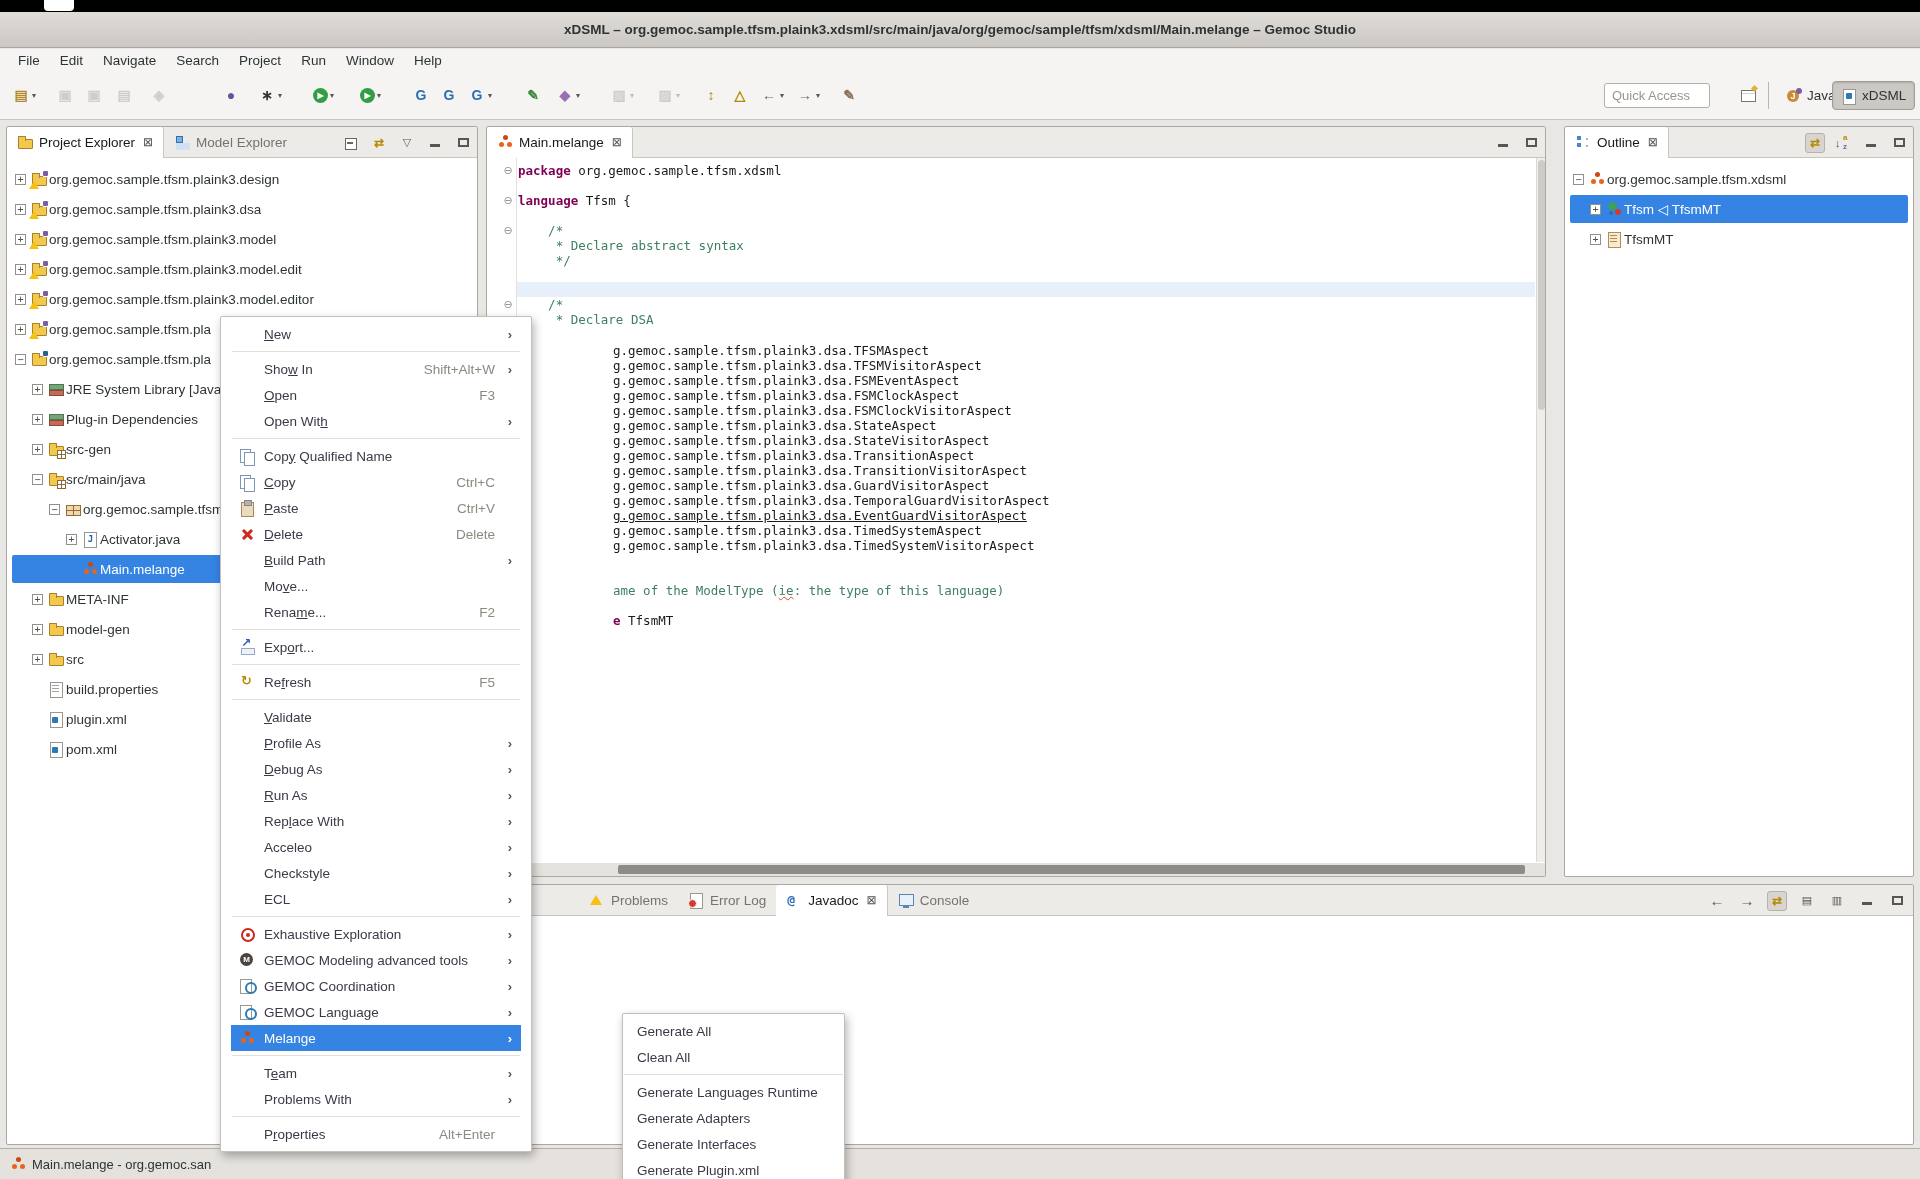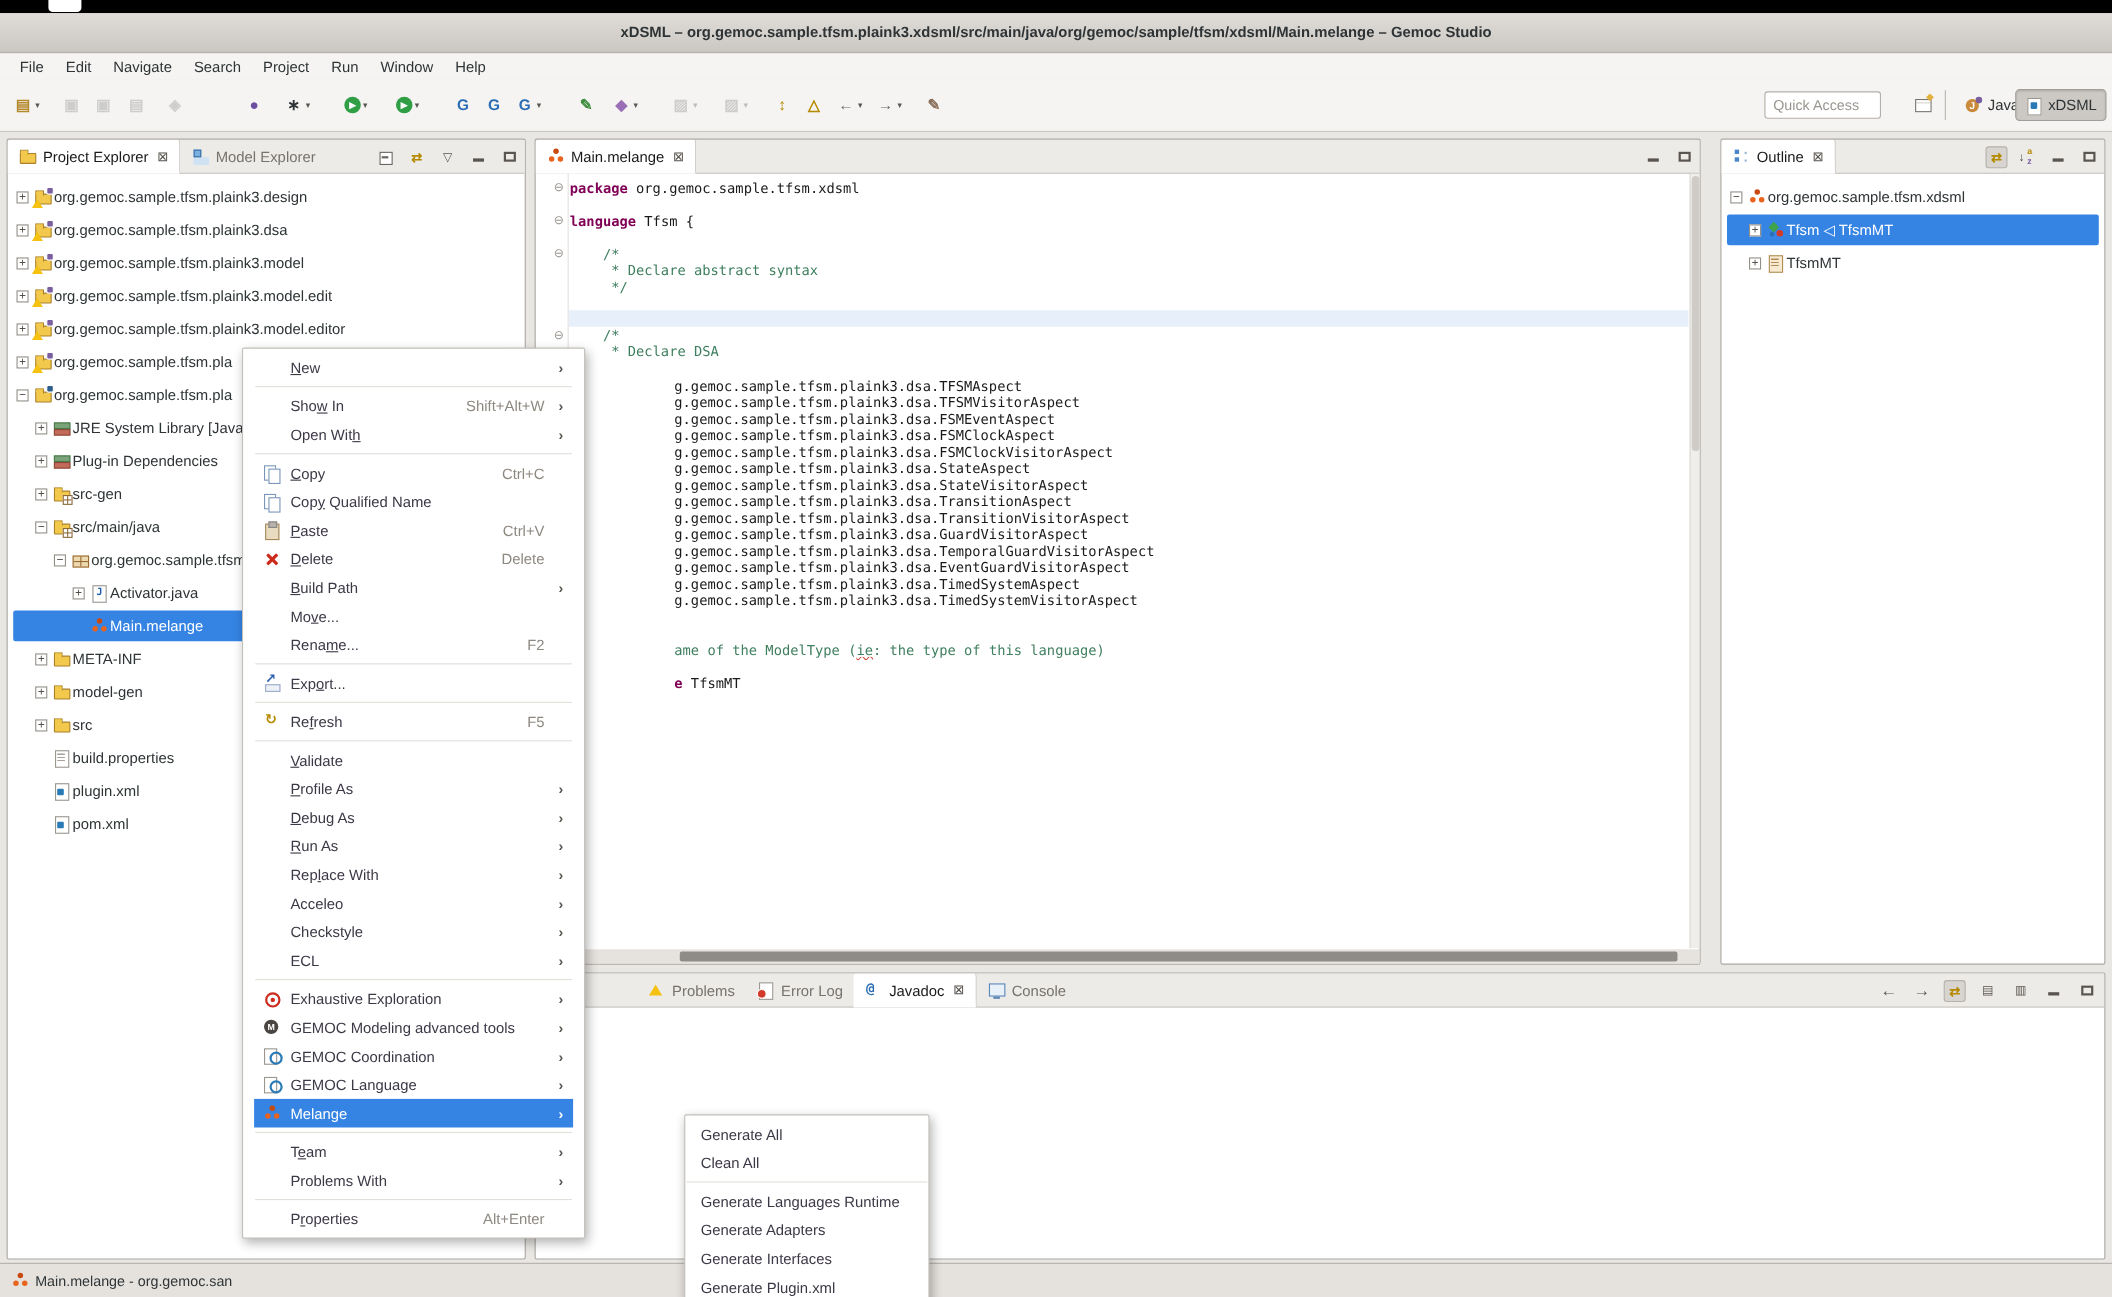--- a/index.html
+++ b/index.html
@@ -461,21 +461,21 @@
     <div class="codeline" style="top: 358px; left: 613px;"><span class="pl">g.gemoc.sample.tfsm.plaink3.dsa.TFSMVisitorAspect</span></div>
     <div class="codeline" style="top: 373px; left: 613px;"><span class="pl">g.gemoc.sample.tfsm.plaink3.dsa.FSMEventAspect</span></div>
     <div class="codeline" style="top: 388px; left: 613px;"><span class="pl">g.gemoc.sample.tfsm.plaink3.dsa.FSMClockAspect</span></div>
     <div class="codeline" style="top: 403px; left: 613px;"><span class="pl">g.gemoc.sample.tfsm.plaink3.dsa.FSMClockVisitorAspect</span></div>
     <div class="codeline" style="top: 418px; left: 613px;"><span class="pl">g.gemoc.sample.tfsm.plaink3.dsa.StateAspect</span></div>
     <div class="codeline" style="top: 433px; left: 613px;"><span class="pl">g.gemoc.sample.tfsm.plaink3.dsa.StateVisitorAspect</span></div>
     <div class="codeline" style="top: 448px; left: 613px;"><span class="pl">g.gemoc.sample.tfsm.plaink3.dsa.TransitionAspect</span></div>
     <div class="codeline" style="top: 463px; left: 613px;"><span class="pl">g.gemoc.sample.tfsm.plaink3.dsa.TransitionVisitorAspect</span></div>
     <div class="codeline" style="top: 478px; left: 613px;"><span class="pl">g.gemoc.sample.tfsm.plaink3.dsa.GuardVisitorAspect</span></div>
     <div class="codeline" style="top: 493px; left: 613px;"><span class="pl">g.gemoc.sample.tfsm.plaink3.dsa.TemporalGuardVisitorAspect</span></div>
-    <div class="codeline" style="top: 508px; left: 613px;"><span class="pl">g.gemoc.sample.tfsm.plaink3.dsa.EventGuardVisitorAspect</span></div>
+    <div class="codeline" style="top: 508px; left: 613px; text-decoration: underline;"><span class="pl">g.gemoc.sample.tfsm.plaink3.dsa.EventGuardVisitorAspect</span></div>
     <div class="codeline" style="top: 523px; left: 613px;"><span class="pl">g.gemoc.sample.tfsm.plaink3.dsa.TimedSystemAspect</span></div>
     <div class="codeline" style="top: 538px; left: 613px;"><span class="pl">g.gemoc.sample.tfsm.plaink3.dsa.TimedSystemVisitorAspect</span></div>
     <div class="codeline" style="top: 583px; left: 613px;"><span class="cm">ame of the ModelType (</span><span class="cm sq">ie</span><span class="cm">: the type of this language)</span></div>
     <div class="codeline" style="top: 613px; left: 613px;"><span class="kw">e</span><span class="pl"> TfsmMT</span></div>
     <div class="fold" style="top: 163px;">⊖</div>
     <div class="fold" style="top: 193px;">⊖</div>
     <div class="fold" style="top: 223px;">⊖</div>
     <div class="fold" style="top: 297px;">⊖</div>
   </div>
 <div class="vsb">
@@ -579,34 +579,39 @@
     </div>
     <div class="msep"></div>
     <div class="cmi">
       <span class="micon"></span>
       <span class="lbl">Sho<span class="u">w</span> In</span>
       <span class="accel">Shift+Alt+W</span>
       <span class="arr">›</span>
     </div>
     <div class="cmi">
       <span class="micon"></span>
+      <span class="lbl"><span class="u">O</span>pen</span>
+      <span class="accel">F3</span>
+    </div>
+    <div class="cmi">
+      <span class="micon"></span>
       <span class="lbl">Open Wit<span class="u">h</span></span>
       <span class="arr">›</span>
     </div>
     <div class="msep"></div>
+    <div class="cmi">
+      <span class="micon ic m-copy"></span>
+      <span class="lbl">Cop<span class="u">y</span> Qualified Name</span>
+    </div>
     <div class="cmi">
       <span class="micon ic m-copy"></span>
       <span class="lbl"><span class="u">C</span>opy</span>
       <span class="accel">Ctrl+C</span>
     </div>
     <div class="cmi">
-      <span class="micon ic m-copy"></span>
-      <span class="lbl">Cop<span class="u">y</span> Qualified Name</span>
-    </div>
-    <div class="cmi">
       <span class="micon ic m-paste"></span>
       <span class="lbl"><span class="u">P</span>aste</span>
       <span class="accel">Ctrl+V</span>
     </div>
     <div class="cmi">
       <span class="micon ic m-delete"></span>
       <span class="lbl"><span class="u">D</span>elete</span>
       <span class="accel">Delete</span>
     </div>
     <div class="cmi">

